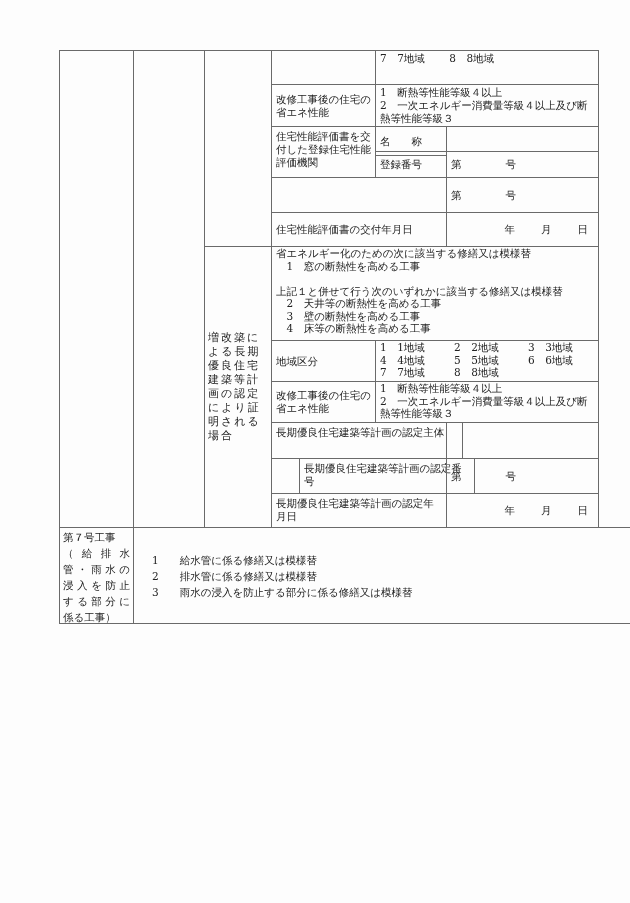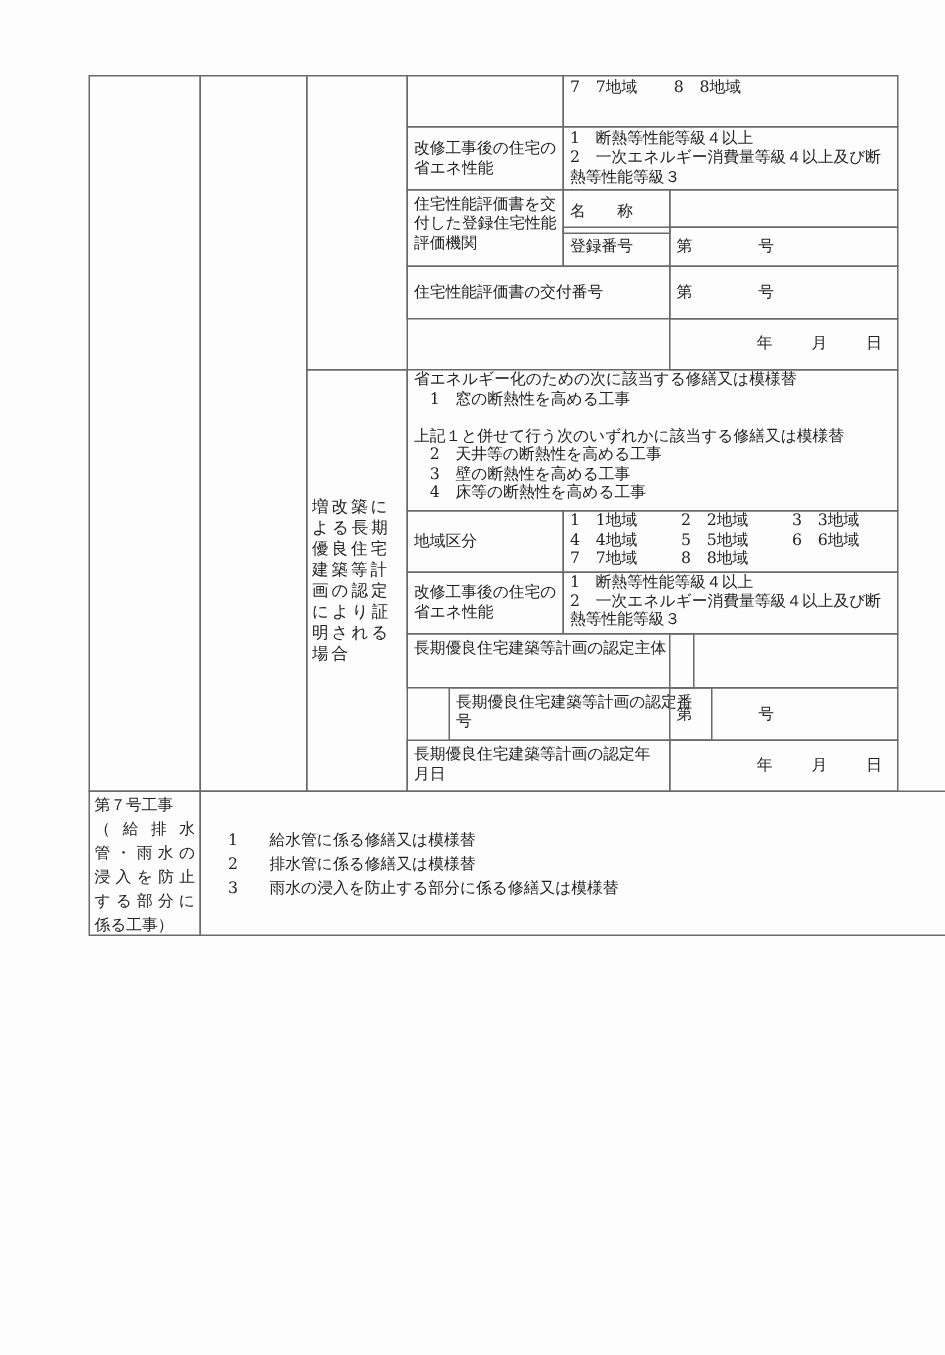--- a/index.html
+++ b/index.html
@@ -69,29 +69,29 @@
   </div>
   <div class="cell vc" style="left:375px; top:151px; width:72px; height:27px;">
     <span>登録番号</span>
   </div>
   <div class="cell vc" style="left:446px; top:151px; width:153px; height:27px;">
     <span>第</span>
     <span style="display:inline-block; width:44px;"></span>
     <span>号</span>
   </div>
 
-  <div class="cell vc" style="left:271px; top:177px; width:176px; height:36px;">
-    <span>住宅性能評価書の交付番号</span>
-  </div>
   <div class="cell vc" style="left:446px; top:177px; width:153px; height:36px;">
     <span>第</span>
     <span style="display:inline-block; width:44px;"></span>
     <span>号</span>
   </div>
 
+  <div class="cell vc" style="left:271px; top:212px; width:176px; height:35px;">
+    <span>住宅性能評価書の交付年月日</span>
+  </div>
   <div class="cell vc" style="left:446px; top:212px; width:153px; height:35px; padding-right:10px;">
     <div class="date-row">
       <span>年</span>
       <span>月</span>
       <span>日</span>
     </div>
   </div>
 
   <div class="cell col" style="left:204px; top:246px; width:68px; height:282px; padding:2px 3px; font-size:11px; line-height:14px; letter-spacing:2px;">
     <span style="word-break:break-all;">増改築による長期優良住宅建築等計画の認定により証明される場合</span>

